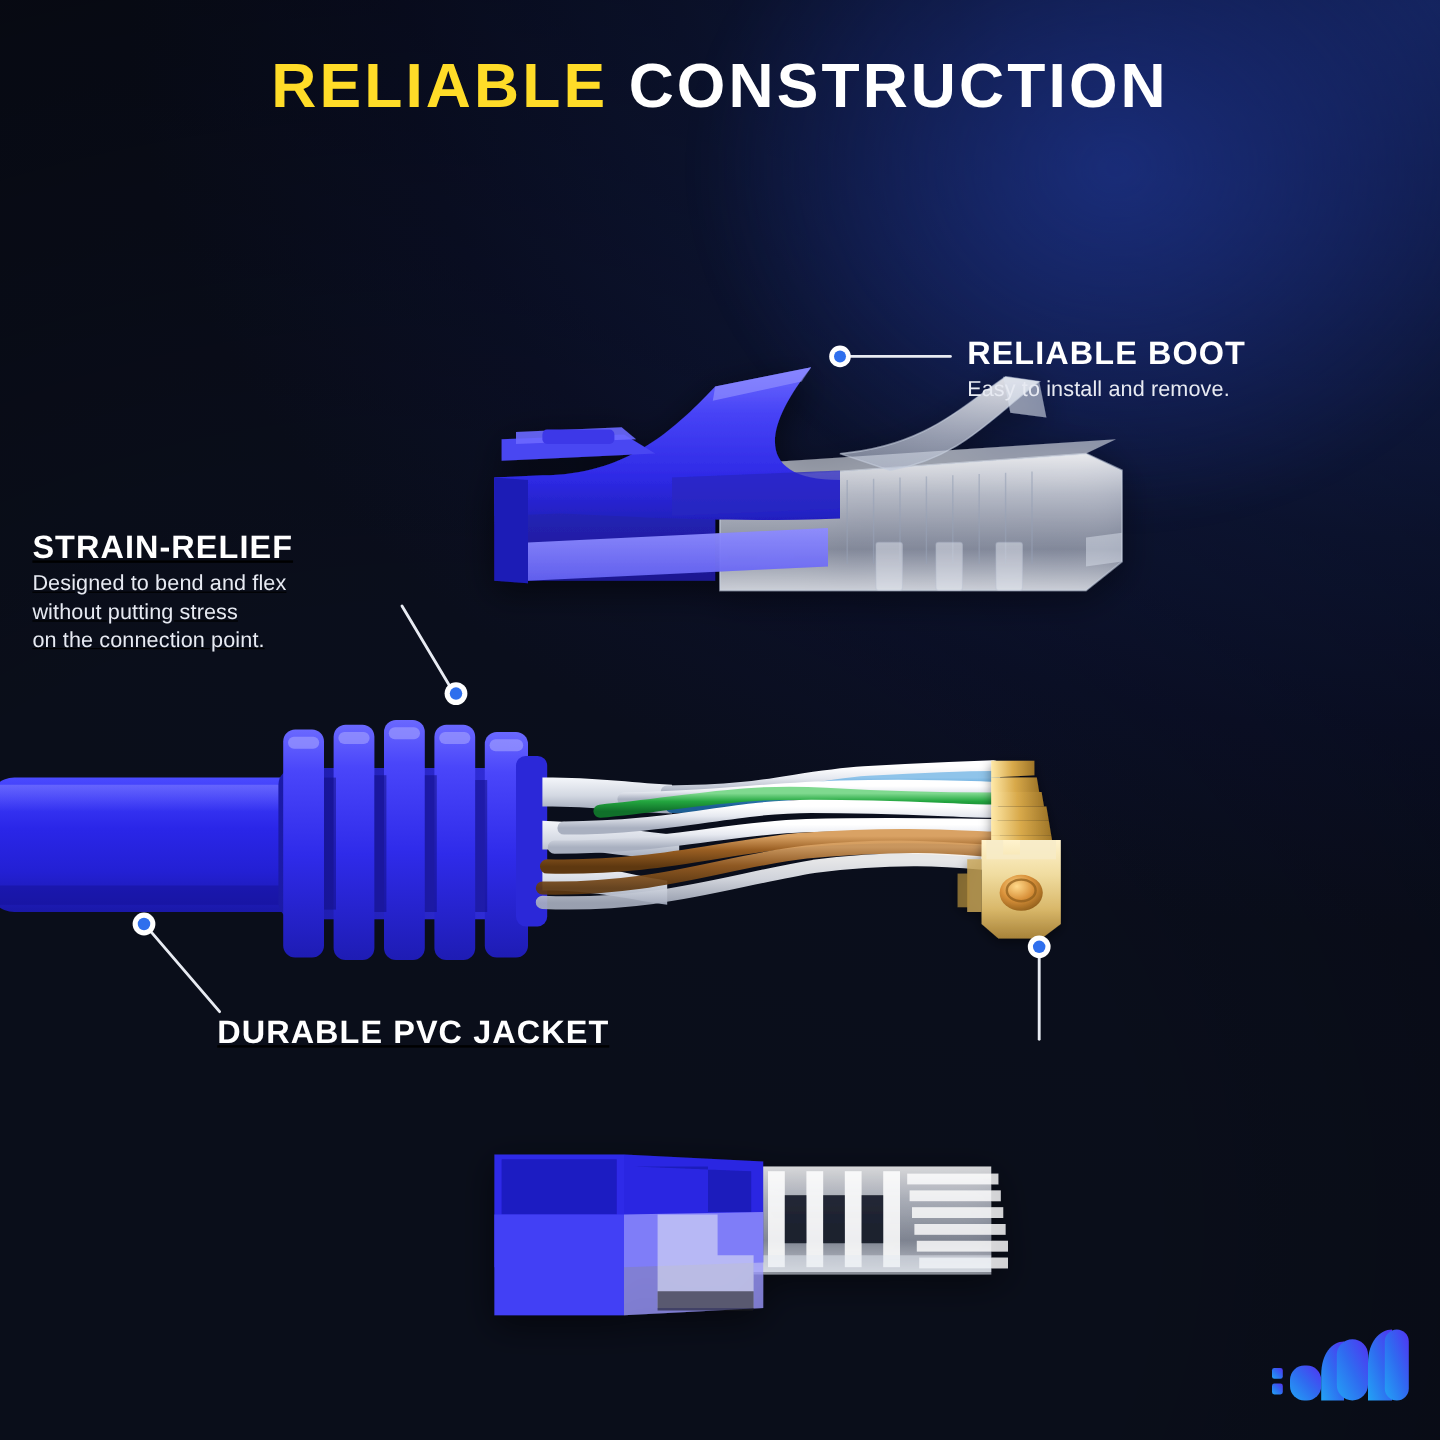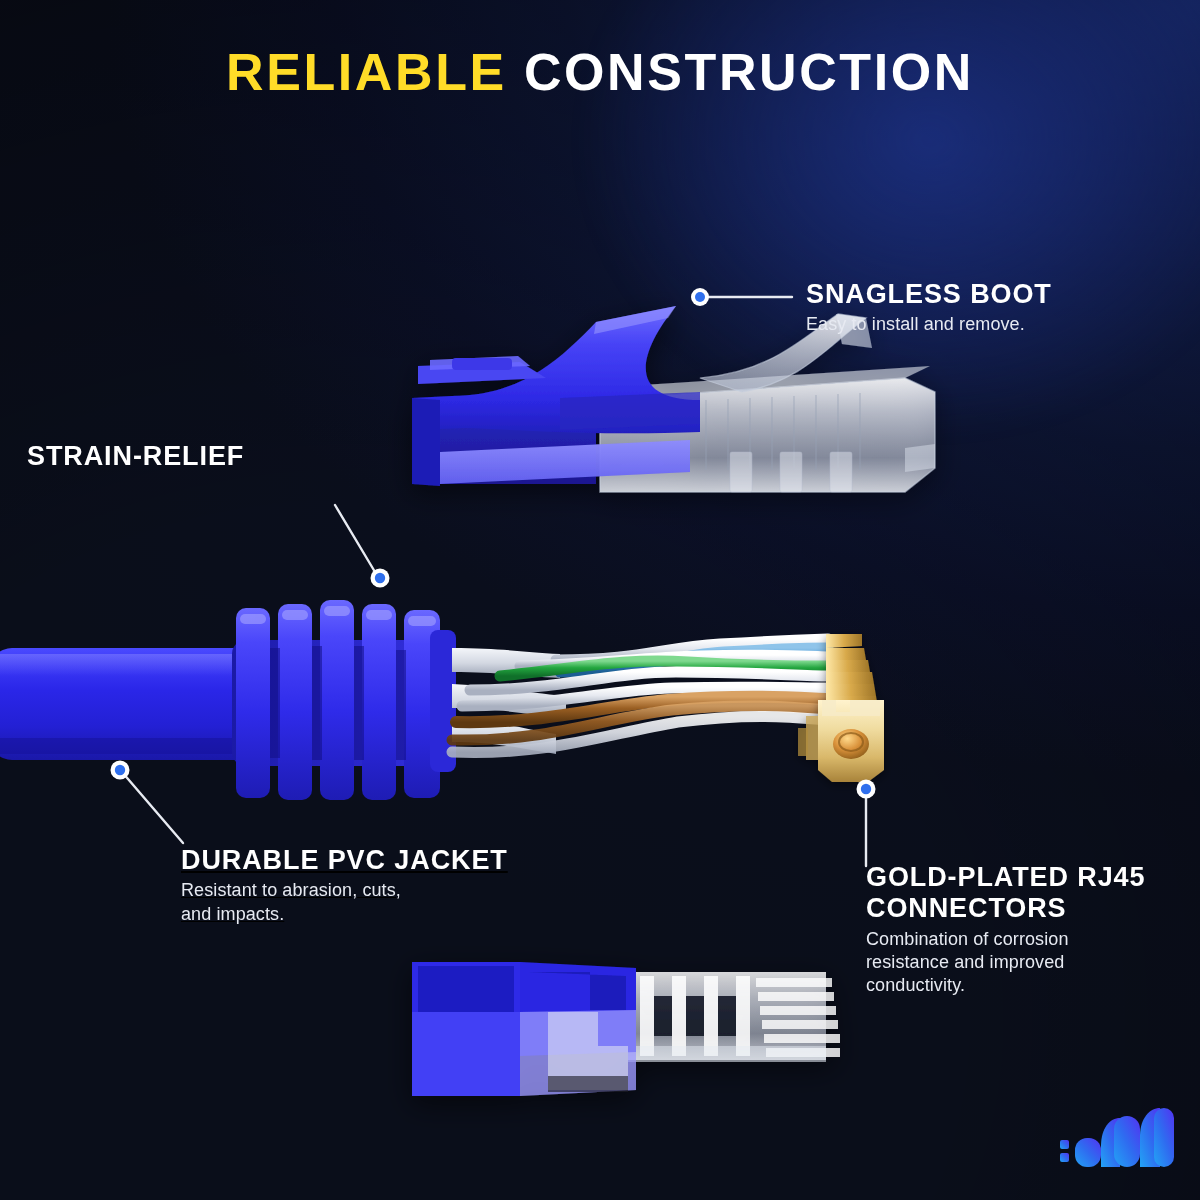--- a/index.html
+++ b/index.html
@@ -68,21 +68,21 @@
     color:#e7eaf2;
     font-weight:300;
     font-size:18px;
     line-height:1.29;
     letter-spacing:.1px;
     margin-top:3px;
     white-space:pre-line;
   }
 
   #callout-snagless { left:806px; top:279px; }
-  #callout-strain   { left:27px;  top:441px; }
+  #callout-strain   { left:27px;  top:441px;text-decoration:underline; }
   #callout-jacket   { left:181px; top:845px;text-decoration:underline; }
   #callout-gold     { left:866px; top:862px; }
 
   
   #leaders { position:absolute; inset:0; width:1200px; height:1200px; }
 
   
   #art { position:absolute; inset:0; width:1200px; height:1200px; }
 
   
@@ -394,41 +394,35 @@
         <circle cx="866" cy="789" r="5.2" fill="#2F6FED"></circle>
       </g>
     </g>
   </svg>
 
   <h1 class="title">
     <span class="t-accent">RELIABLE</span><span> </span><span class="t-main">CONSTRUCTION</span>
   </h1>
 
   <div class="callout" id="callout-snagless">
-    <div class="c-head">SNAGLESS BOOT</div>
+    <div class="c-head">RELIABLE BOOT</div>
     <div class="c-body">Easy to install and remove.</div>
   </div>
 
   <div class="callout" id="callout-strain">
     <div class="c-head">STRAIN-RELIEF</div>
+    <div class="c-body">Designed to bend and flex
+without putting stress
+on the connection point.</div>
   </div>
 
   <div class="callout" id="callout-jacket">
     <div class="c-head">DURABLE PVC JACKET</div>
-    <div class="c-body">Resistant to abrasion, cuts,
-and impacts.</div>
   </div>
 
-  <div class="callout" id="callout-gold">
-    <div class="c-head">GOLD-PLATED RJ45
-CONNECTORS</div>
-    <div class="c-body">Combination of corrosion
-resistance and improved
-conductivity.</div>
-  </div>
 
   <svg id="logo" viewBox="0 0 118 72">
     <defs>
       <linearGradient id="gLogo" x1="0" y1="1" x2="1" y2="0">
         <stop offset="0" stop-color="#22A3F5"></stop>
         <stop offset="0.5" stop-color="#2F6BF0"></stop>
         <stop offset="1" stop-color="#5233F2"></stop>
       </linearGradient>
     </defs>
     <rect x="2" y="34" width="9" height="9" rx="2" fill="url(#gLogo)"></rect>

